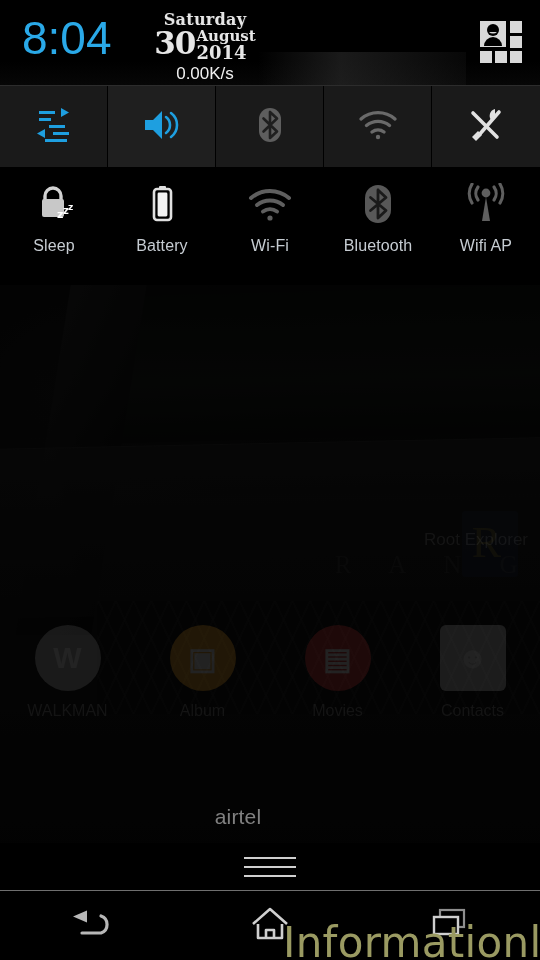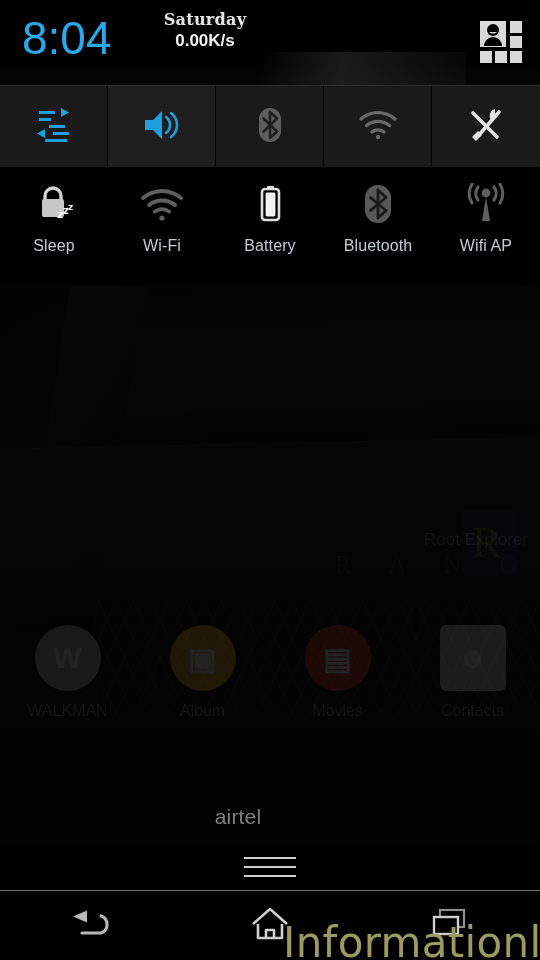--- a/index.html
+++ b/index.html
@@ -240,21 +240,21 @@
     font-family: "DejaVu Serif", serif;
     font-weight: bold;
     font-size: 18px;
     line-height: 17px;
     display: block;
   }
   .dw-speed {
     margin-top: 3px;
     font-family: "Liberation Sans", sans-serif;
     font-size: 17px;
-    font-weight: 700;
+    font-weight: 400;
     color: #f0f0f0;
   }
 
   .user-switch {
     position: absolute;
     right: 16px; top: 19px;
     width: 46px; height: 46px;
     cursor: pointer;
   }
 
@@ -411,20 +411,27 @@
 
   <div id="panel">
 
     <div class="header">
       <div class="header-sheen"></div>
 
       <div class="clock">8:04</div>
 
       <div class="datewidget">
         <div class="dw-dow">Saturday</div>
+        <div class="dw-row">
+          <span class="dw-day">30</span>
+          <span class="dw-my">
+            <span class="dw-month">August</span>
+            <span class="dw-year">2014</span>
+          </span>
+        </div>
         <div class="dw-speed">0.00K/s</div>
       </div>
 
       <div class="user-switch">
         <svg width="46" height="46" viewBox="0 0 46 46">
           <rect x="2" y="2" width="26" height="26" fill="#d8d8d8"></rect>
           <circle cx="15" cy="11" r="6" fill="#000"></circle>
           <path d="M6 27 a9 9 0 0 1 18 0 z" fill="#000"></path>
           <path d="M11 13 a5 4 0 0 0 8 0 z" fill="#d8d8d8"></path>
           <rect x="32" y="2" width="12" height="12" fill="#d8d8d8"></rect>
@@ -510,41 +517,41 @@
             <text x="25" y="36" font-family="DejaVu Sans" font-size="11" font-weight="bold" fill="#ffffff">z</text>
             <text x="31" y="32" font-family="DejaVu Sans" font-size="10" font-weight="bold" fill="#ffffff">z</text>
             <text x="36" y="28" font-family="DejaVu Sans" font-size="9" font-weight="bold" fill="#ffffff">z</text>
           </svg>
         </div>
         <div class="tile-label">Sleep</div>
       </div>
 
       <div class="tile">
         <div class="tile-icon">
+          <svg width="44" height="44" viewBox="0 0 44 44">
+            <rect x="19" y="4" width="7" height="4" rx="1" fill="#e0e0e0"></rect>
+            <rect x="14" y="7" width="17" height="31" rx="3" fill="none" stroke="#e0e0e0" stroke-width="2.6"></rect>
+            <rect x="17.6" y="10.6" width="9.8" height="23.8" rx="1.4" fill="#f2f2f2"></rect>
+          </svg>
+        </div>
+        <div class="tile-label">Battery</div>
+      </div>
+
+      <div class="tile">
+        <div class="tile-icon">
           <svg width="46" height="38" viewBox="0 0 46 38">
             <g fill="none" stroke="#5f5f5f" stroke-linecap="round">
               <path d="M4 13 a29 29 0 0 1 38 0" stroke-width="4"></path>
               <path d="M10 20 a21 21 0 0 1 26 0" stroke-width="4"></path>
               <path d="M16 26.5 a12 12 0 0 1 14 0" stroke-width="4"></path>
             </g>
             <circle cx="23" cy="33" r="2.6" fill="#5f5f5f"></circle>
           </svg>
         </div>
         <div class="tile-label">Wi-Fi</div>
-      </div>
-
-      <div class="tile">
-        <div class="tile-icon">
-          <svg width="44" height="44" viewBox="0 0 44 44">
-            <rect x="19" y="4" width="7" height="4" rx="1" fill="#e0e0e0"></rect>
-            <rect x="14" y="7" width="17" height="31" rx="3" fill="none" stroke="#e0e0e0" stroke-width="2.6"></rect>
-            <rect x="17.6" y="10.6" width="9.8" height="23.8" rx="1.4" fill="#f2f2f2"></rect>
-          </svg>
-        </div>
-        <div class="tile-label">Battery</div>
       </div>
 
       <div class="tile">
         <div class="tile-icon">
           <svg width="34" height="42" viewBox="0 0 34 42">
             <rect x="4" y="2" width="26" height="38" rx="13" fill="#585858"></rect>
             <path d="M17 7 L17 35 M17 7 L25 14.5 L9.5 27.5 M17 35 L25 27.5 L9.5 14.5" stroke="#1a1a1a" stroke-width="2.8" fill="none" stroke-linejoin="round" stroke-linecap="round"></path>
           </svg>
         </div>
         <div class="tile-label">Bluetooth</div>

